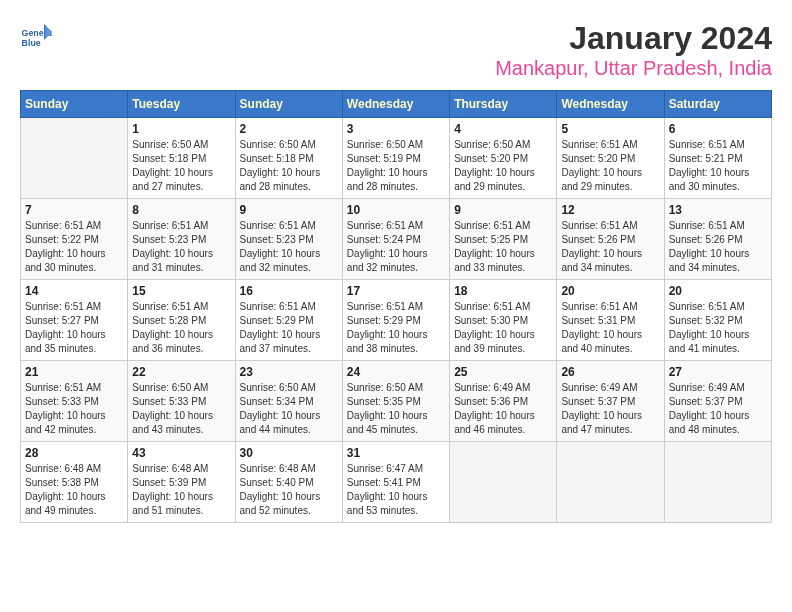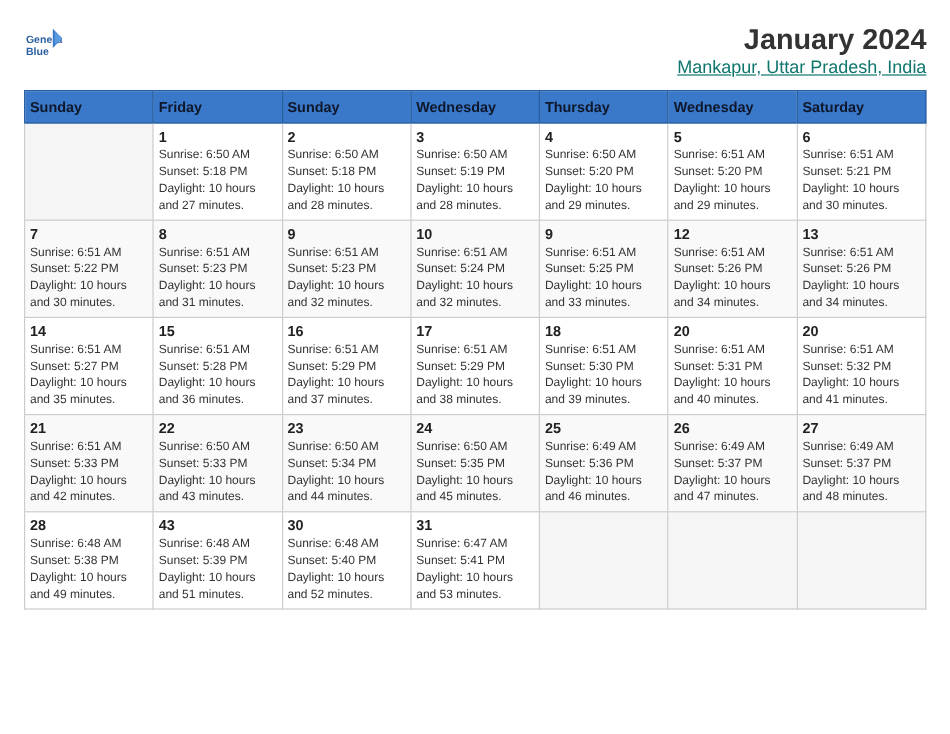--- a/index.html
+++ b/index.html
@@ -22,37 +22,36 @@
       gap: 4px;
     }
     .logo-icon {
       width: 32px;
       height: 32px;
     }
     .title-area {
       text-align: right;
     }
     .month-year {
-      font-size: 24px;
+      font-size: 32px;
       font-weight: bold;
       color: #333;
     }
     .location {
-      font-size: 15px;
-      color: #0f766e;
-      text-decoration: underline;
+      font-size: 20px;
+      color: #ec4899;
     }
     table {
       width: 100%;
       border-collapse: collapse;
       font-size: 11px;
     }
     thead tr th {
       background-color: #3A78C9;
-      color: #0f172a;
+      color: #fef9c3;
       padding: 6px 4px;
       text-align: left;
       font-size: 12px;
       font-weight: bold;
       border: 1px solid #2a5fa0;
     }
     tbody tr td {
       border: 1px solid #ccc;
       padding: 4px;
       vertical-align: top;
@@ -93,21 +92,21 @@
   <div class="title-area">
     <div class="month-year">January 2024</div>
     <div class="location">Mankapur, Uttar Pradesh, India</div>
   </div>
 </div>
 
 <table>
   <thead>
     <tr>
     <th>Sunday</th>
-        <th>Friday</th>
+        <th>Tuesday</th>
         <th>Sunday</th>
         <th>Wednesday</th>
         <th>Thursday</th>
         <th>Wednesday</th>
         <th>Saturday</th>
       </tr>
   </thead>
   <tbody id="calendar-body">
   <tr>
         <td class="empty-cell"></td>

